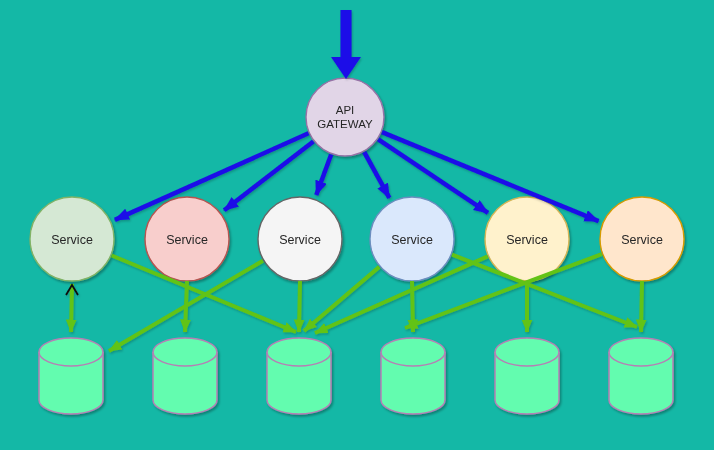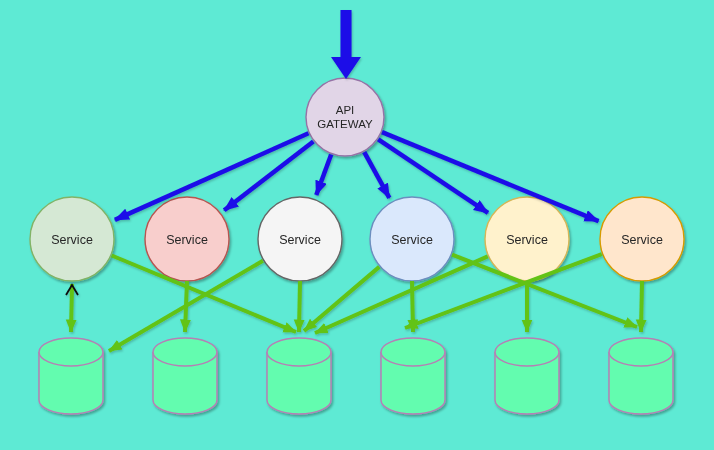--- a/index.html
+++ b/index.html
@@ -1,17 +1,17 @@
 <!DOCTYPE html>
 <html><head>
 <meta charset="utf-8">
 <style>
   html,body{margin:0;padding:0;background:#ffffff;}
   .stage{
-    width:714px;height:450px;background:#5eead4;position:relative;overflow:hidden;
+    width:714px;height:450px;background:#14b8a6;position:relative;overflow:hidden;
     font-family:"Liberation Sans", sans-serif;
   }
   svg{display:block;}
   text{font-family:"Liberation Sans", sans-serif;}
 </style>
 </head>
 <body>
 
 <div class="stage">
   <svg id="diagram-svg" width="714" height="450" viewBox="0 0 714 450" xmlns="http://www.w3.org/2000/svg">

